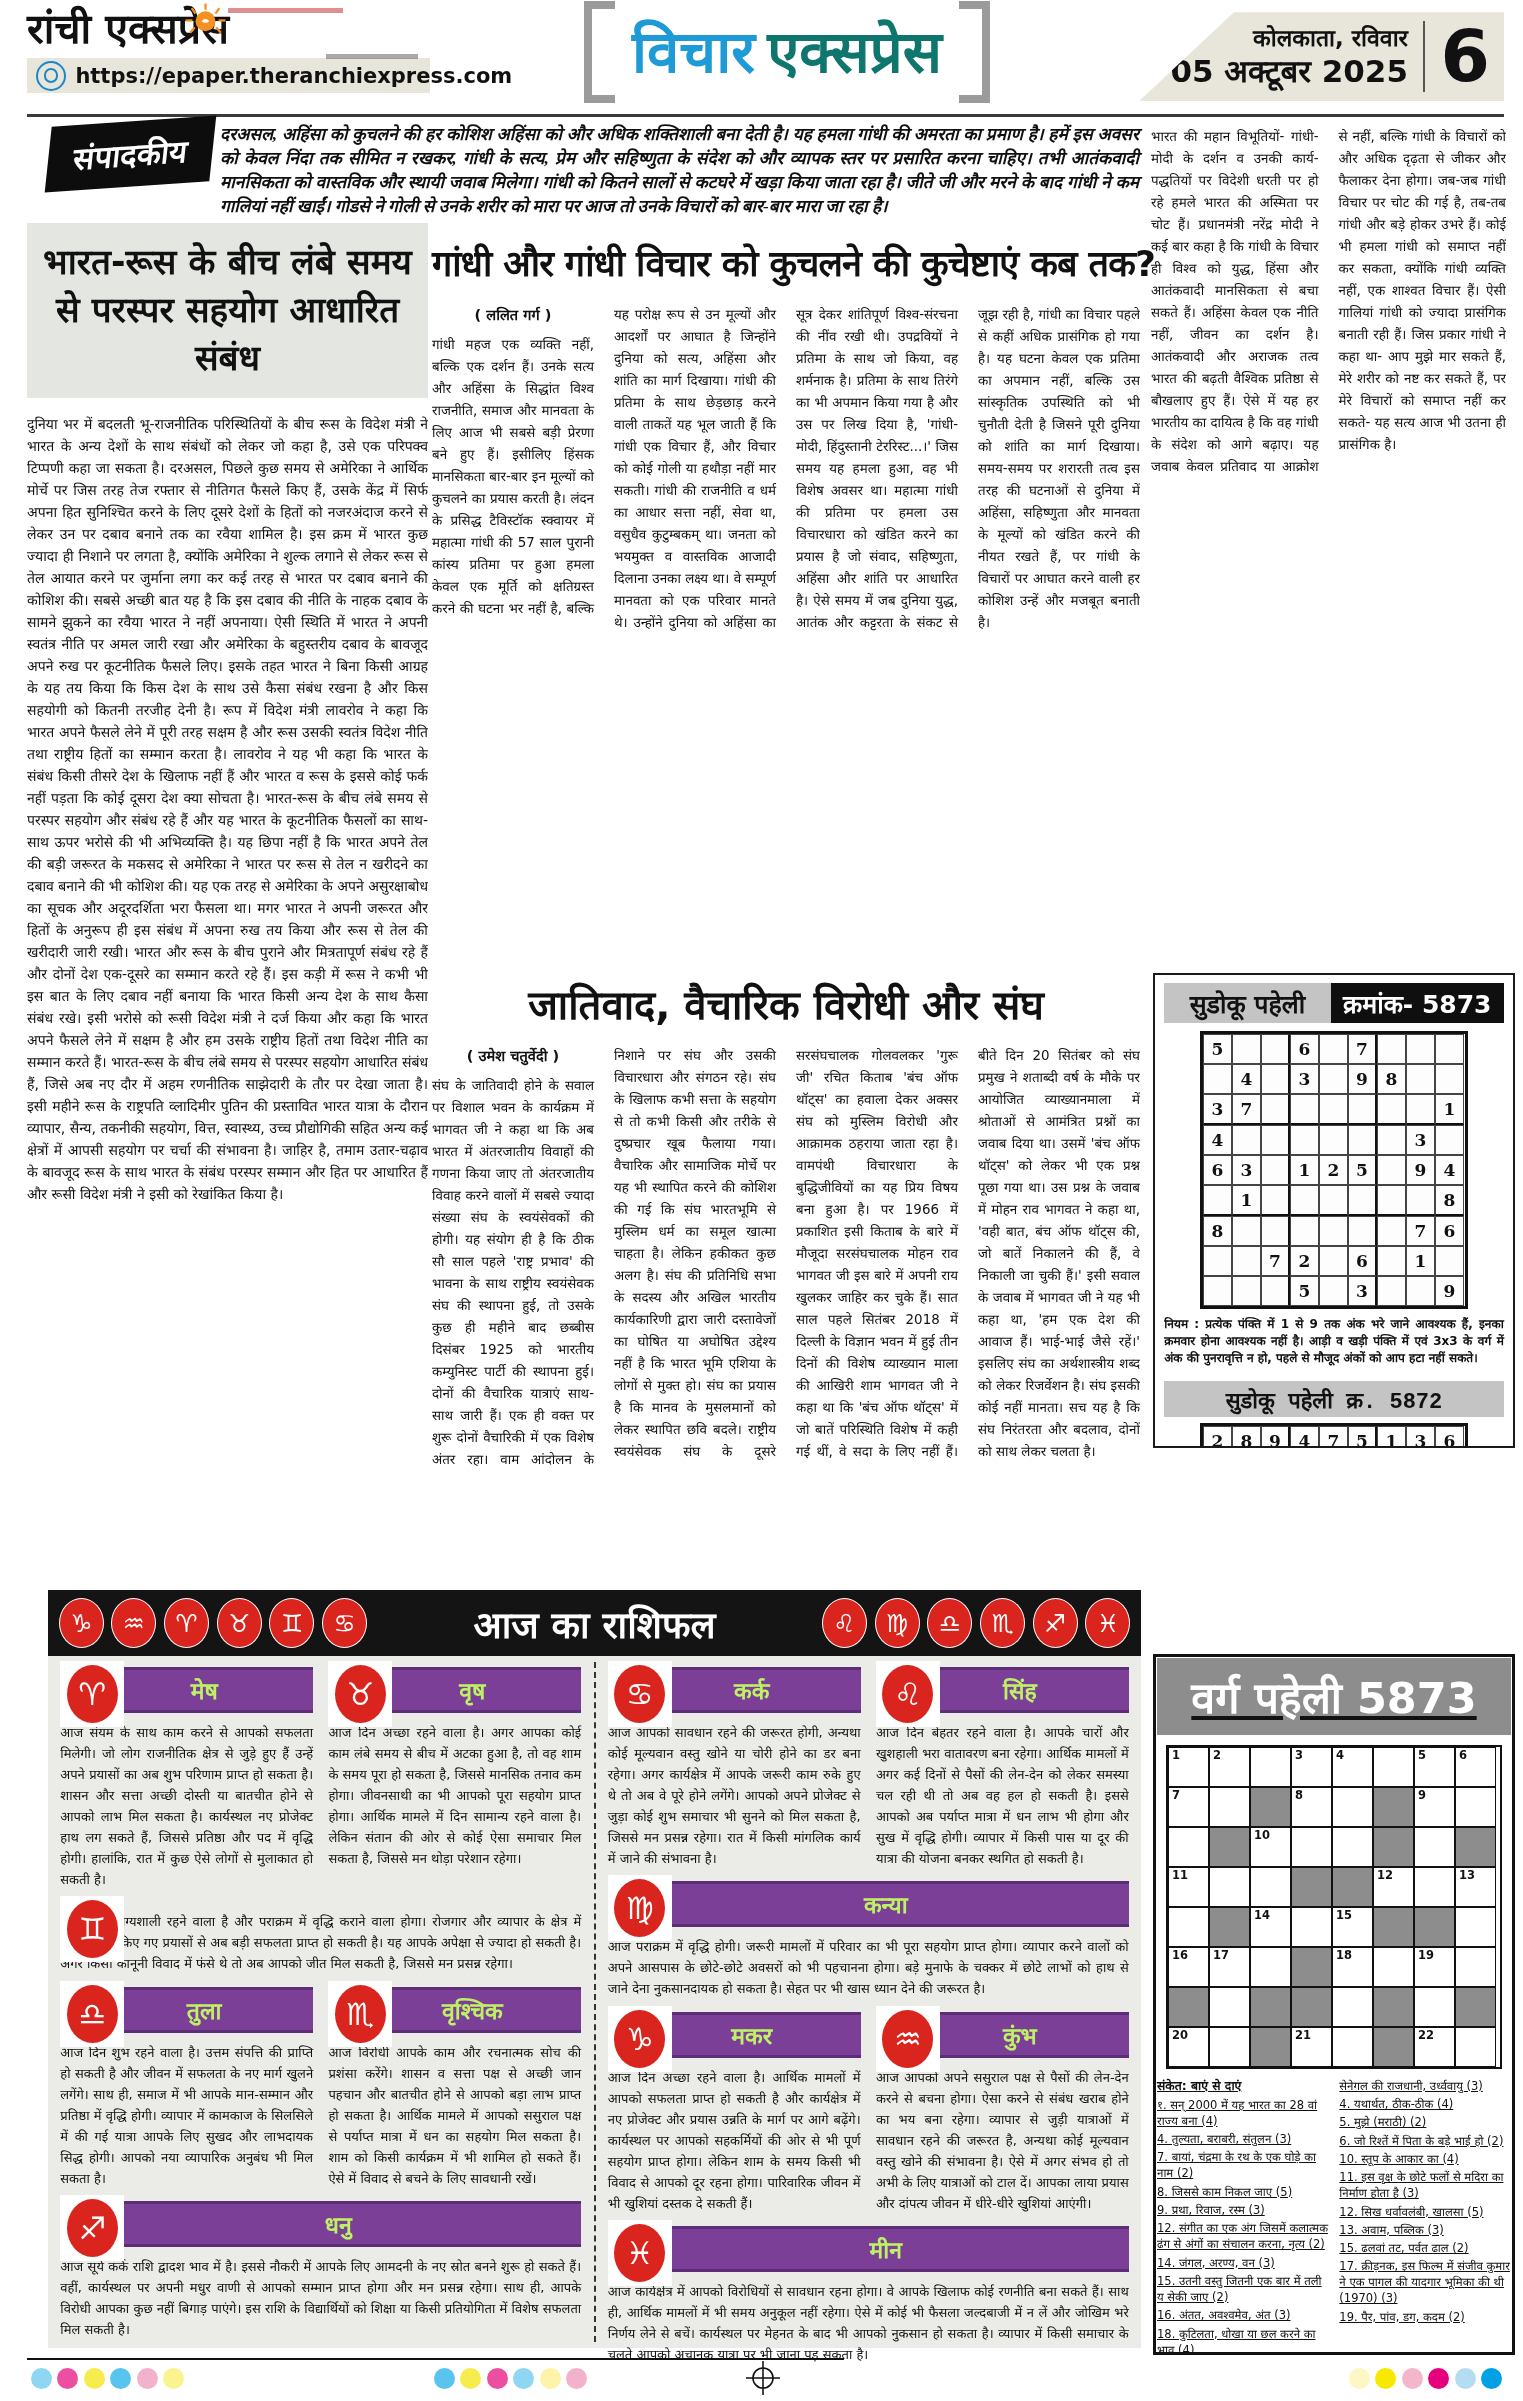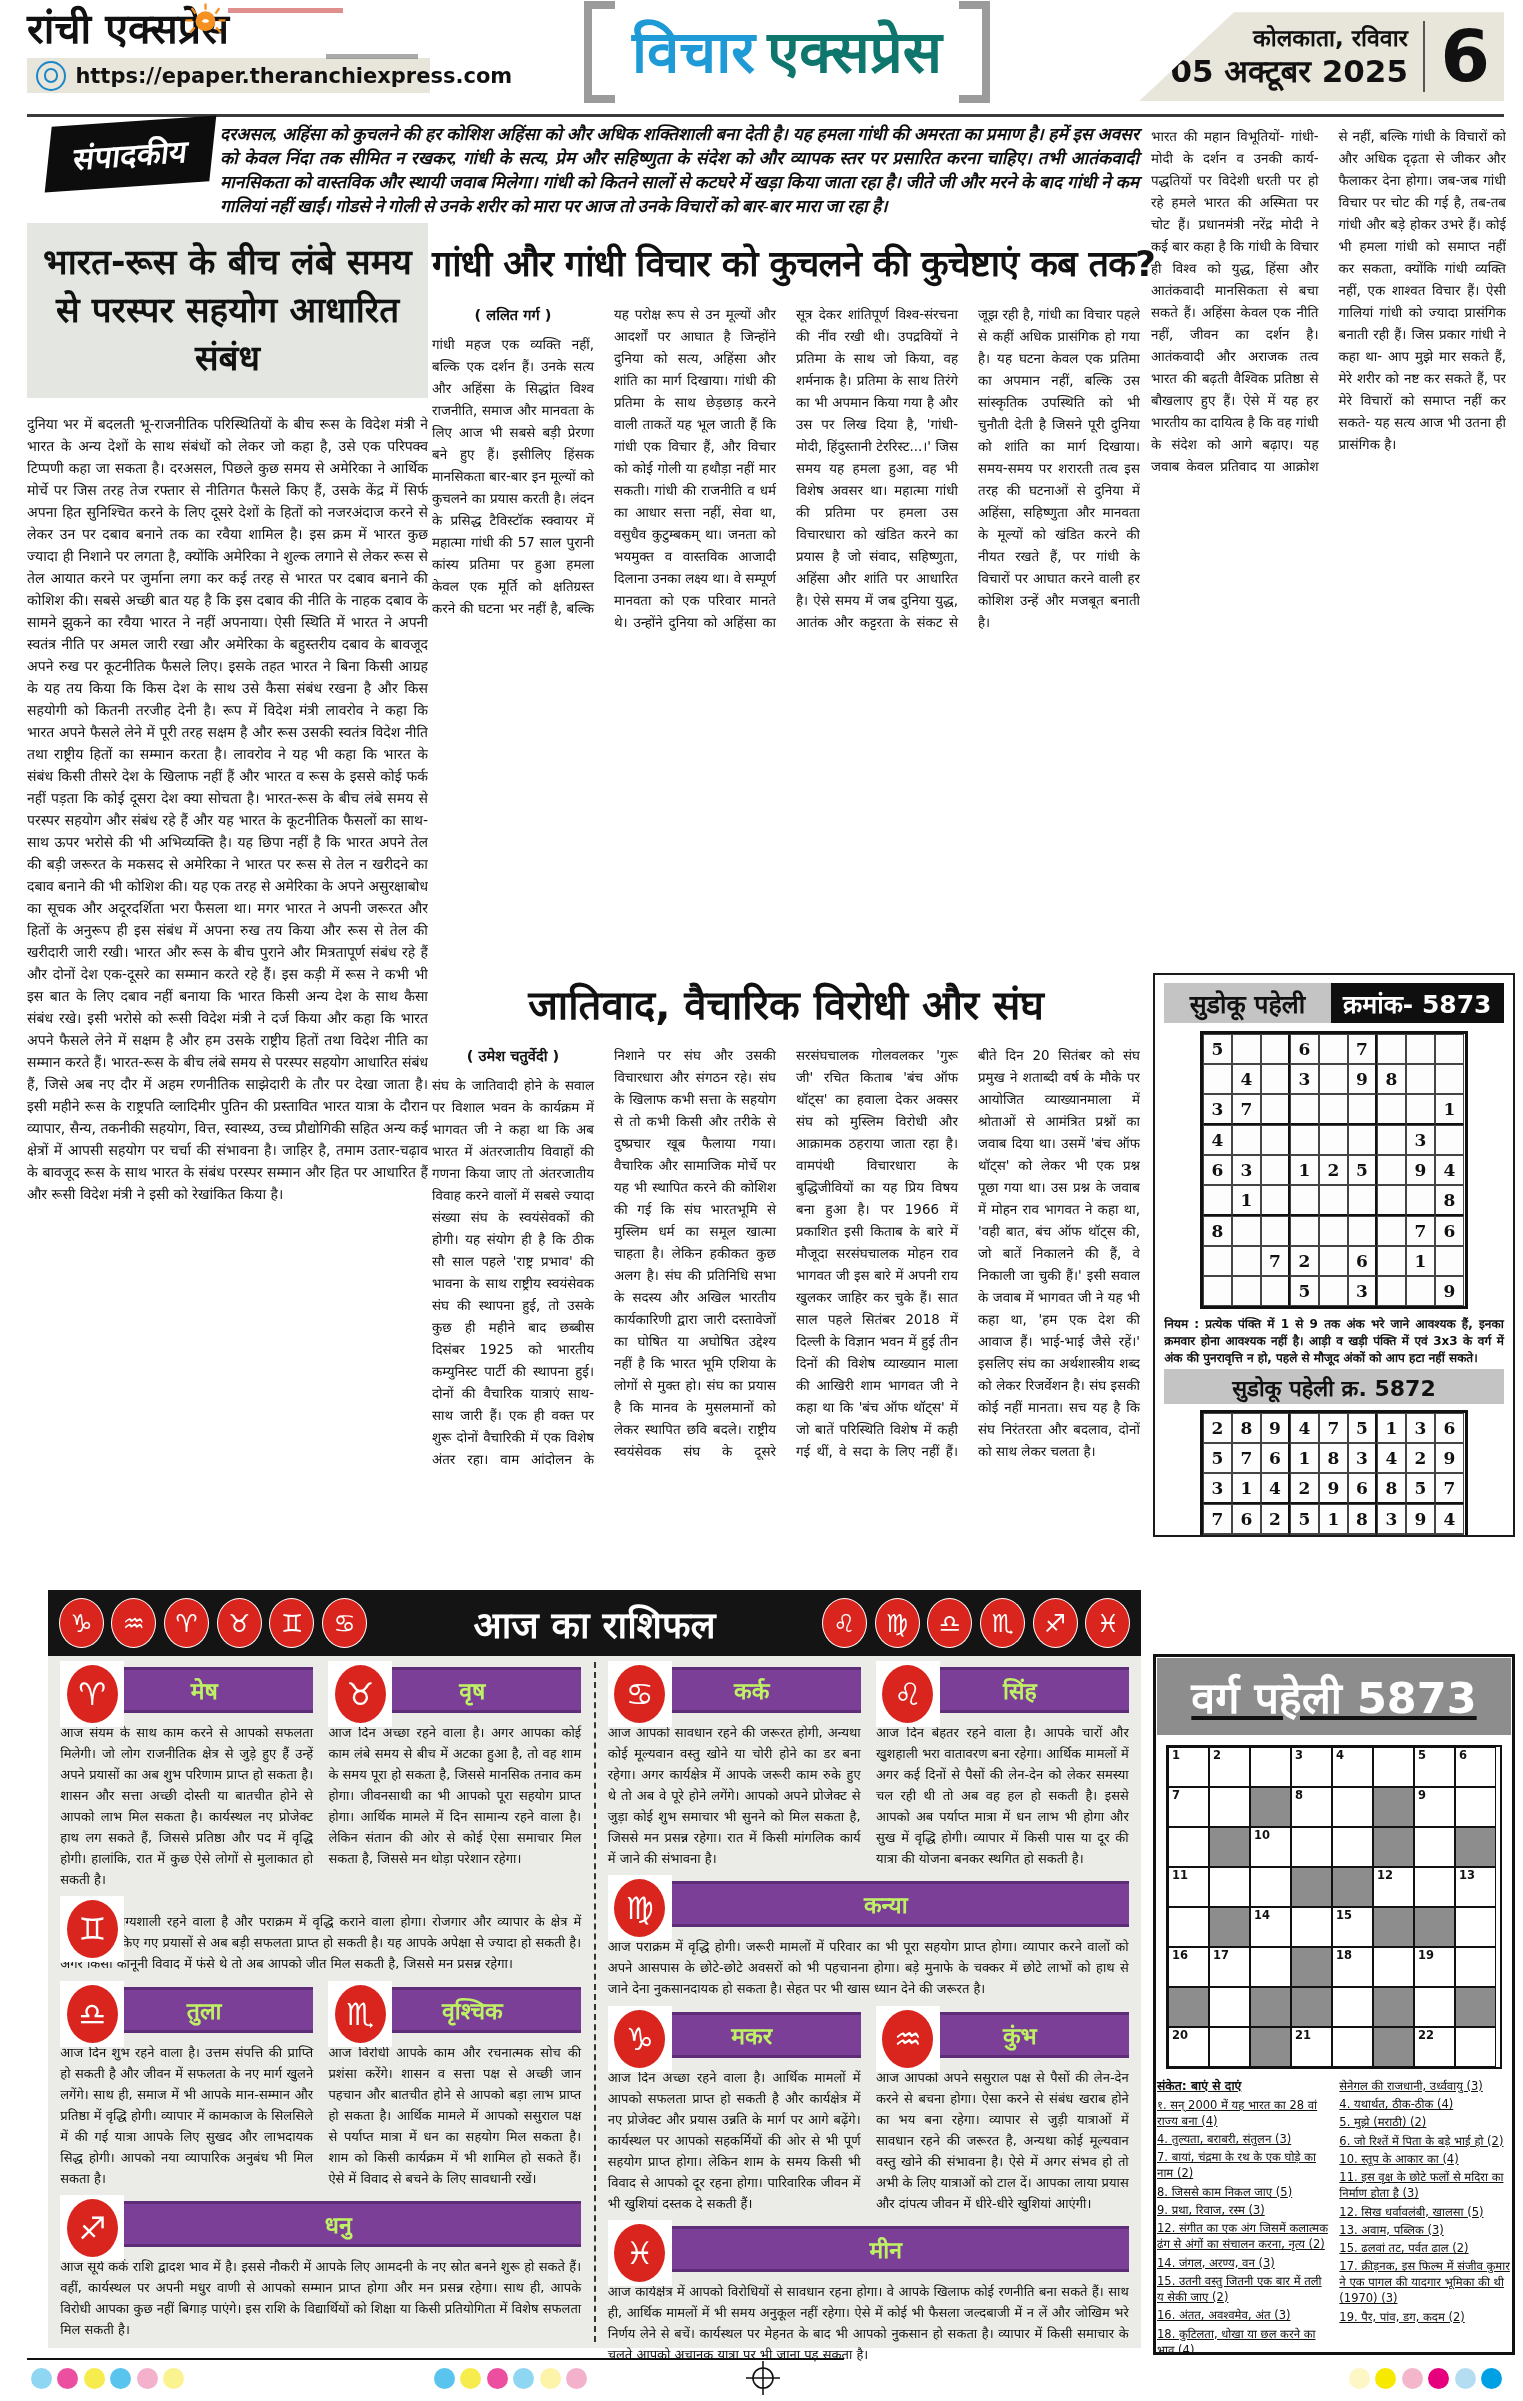--- a/index.html
+++ b/index.html
@@ -57,32 +57,32 @@
            text-align:justify;height:643px;overflow:hidden;}
   .byline{display:block;font-weight:bold;font-size:14.6px;text-align:center;margin-bottom:7.7px;}
 
   
   .second-article{position:absolute;left:432px;top:982px;width:708px;}
   .sa-headline{font-size:40px;font-weight:bold;text-align:center;line-height:46px;}
   .sa-cols{margin-top:17px;column-count:4;column-gap:20px;font-size:13.4px;line-height:22px;
            text-align:justify;height:526px;overflow:hidden;}
 
   
-  .sudoku-box{position:absolute;left:1153px;top:973px;width:362px;height:564px;border:2.3px solid #1a1a1a;
+  .sudoku-box{position:absolute;left:1153px;top:973px;width:362px;height:475px;border:2.3px solid #1a1a1a;
               padding:7.7px 9.2px;box-sizing:border-box;overflow:hidden;}
   .sud-title-row{display:flex;}
   .sud-title{flex:1;background:#c4c4c4;font-size:25px;font-weight:bold;text-align:center;padding:3.1px 0;}
   .sud-num{background:#0f0f0f;color:#fff;font-size:25px;font-weight:bold;padding:3.1px 12.3px;}
   .sud-grid{margin:7.7px auto 0;display:grid;grid-template-columns:repeat(9,29px);width:262px;border:3.1px solid #111;}
   .sud-cell{height:28px;border:0.8px solid #444;display:flex;align-items:center;justify-content:center;
             font-size:17px;font-weight:bold;font-family:"DejaVu Serif","Liberation Serif",serif;background:#fdfdfd;}
   .sud-cell.br{border-right:2.3px solid #111;}
   .sud-cell.bb{border-bottom:2.3px solid #111;}
   .sud-rules{margin-top:7.7px;font-size:12px;line-height:17px;font-weight:bold;text-align:justify;}
-  .sud-sol-title{margin-top:2px;background:#c4c4c4;text-align:center;font-size:22px;font-weight:bold;padding:2.3px 0;}
+  .sud-sol-title{margin-top:14px;background:#c4c4c4;text-align:center;font-size:22px;font-weight:bold;padding:2.3px 0;font-family:Liberation Mono, monospace;}
   .sud-grid.sol{margin-top:6.1px;}
 
   
   .crossword-box{position:absolute;left:1153px;top:1654px;width:362px;height:701px;border:3.8px solid #111;
                  padding:1px;box-sizing:border-box;overflow:hidden;text-decoration:underline;}
   .cw-title{background:#8d8d8d;color:#fff;font-size:43px;font-weight:bold;text-align:center;padding:9.2px 0;}
   .cw-grid{margin:9.2px auto 0;display:grid;grid-template-columns:repeat(8,41px);width:332px;border:2.3px solid #111;}
   .cw-cell{height:38px;border:0.8px solid #111;position:relative;background:#fff;}
   .cw-cell.g{background:#8d8d8d;}
   .cw-num{position:absolute;top:0.8px;left:3.1px;font-size:11.5px;font-weight:bold;}

